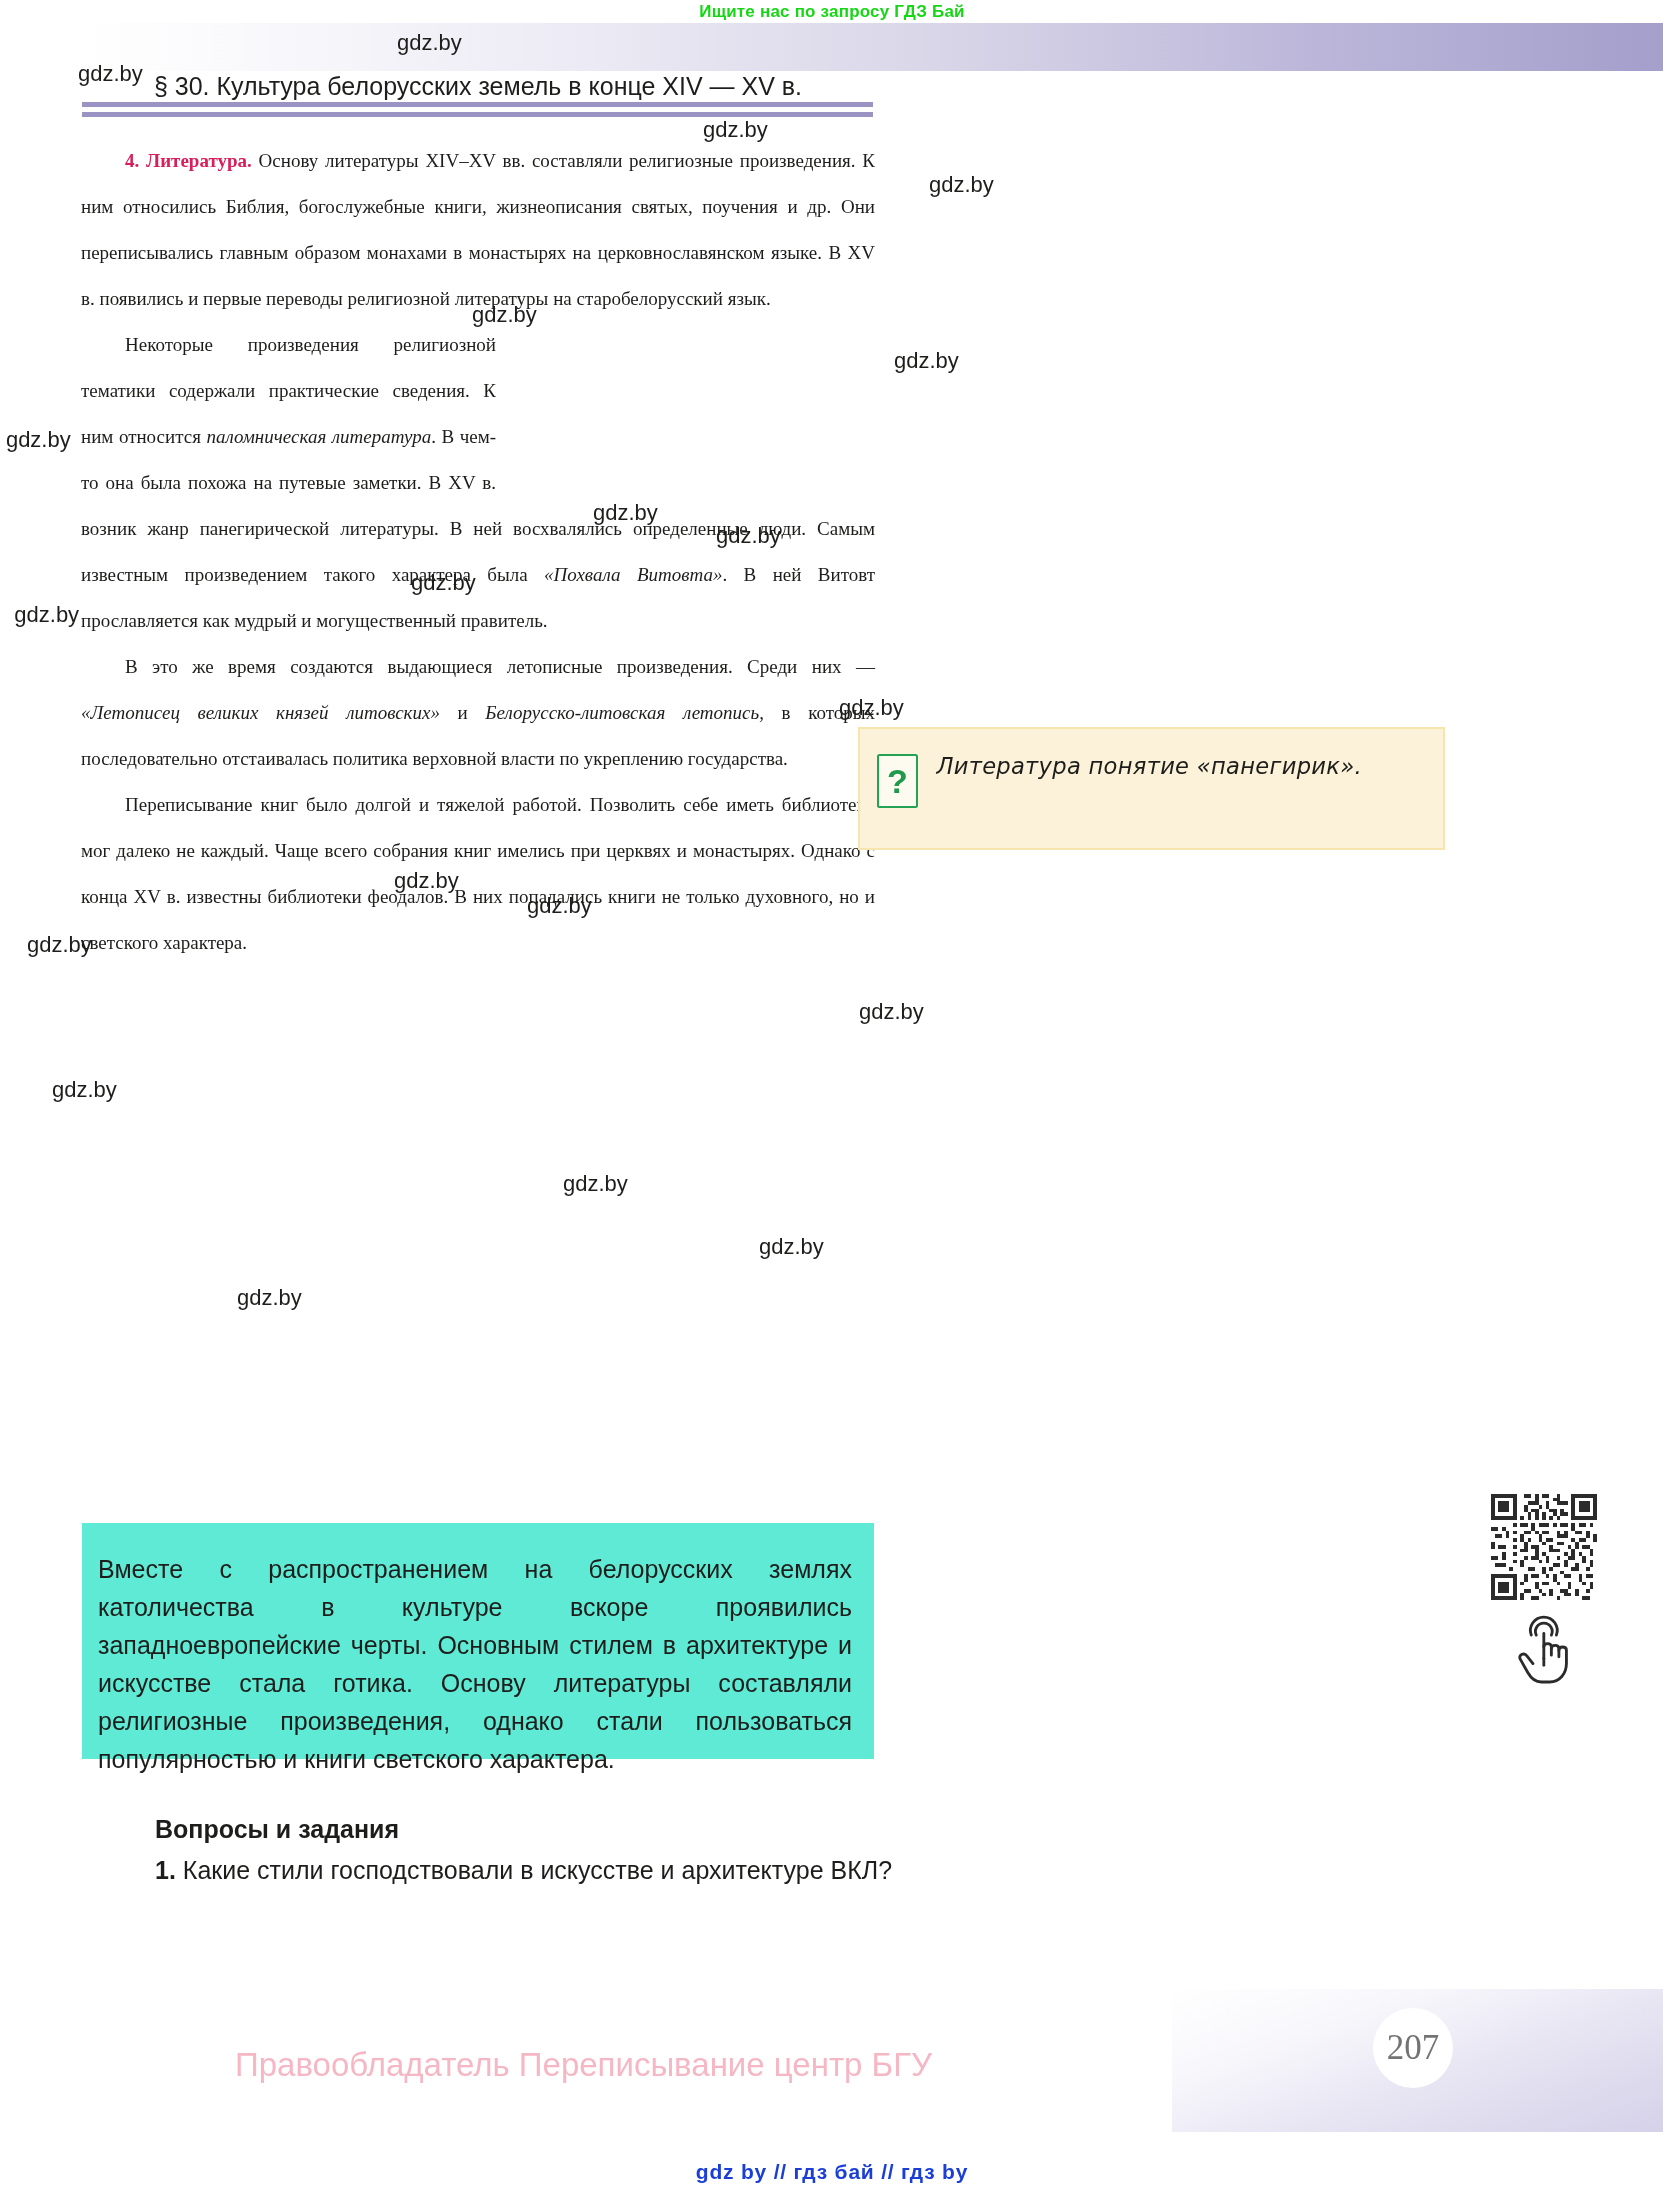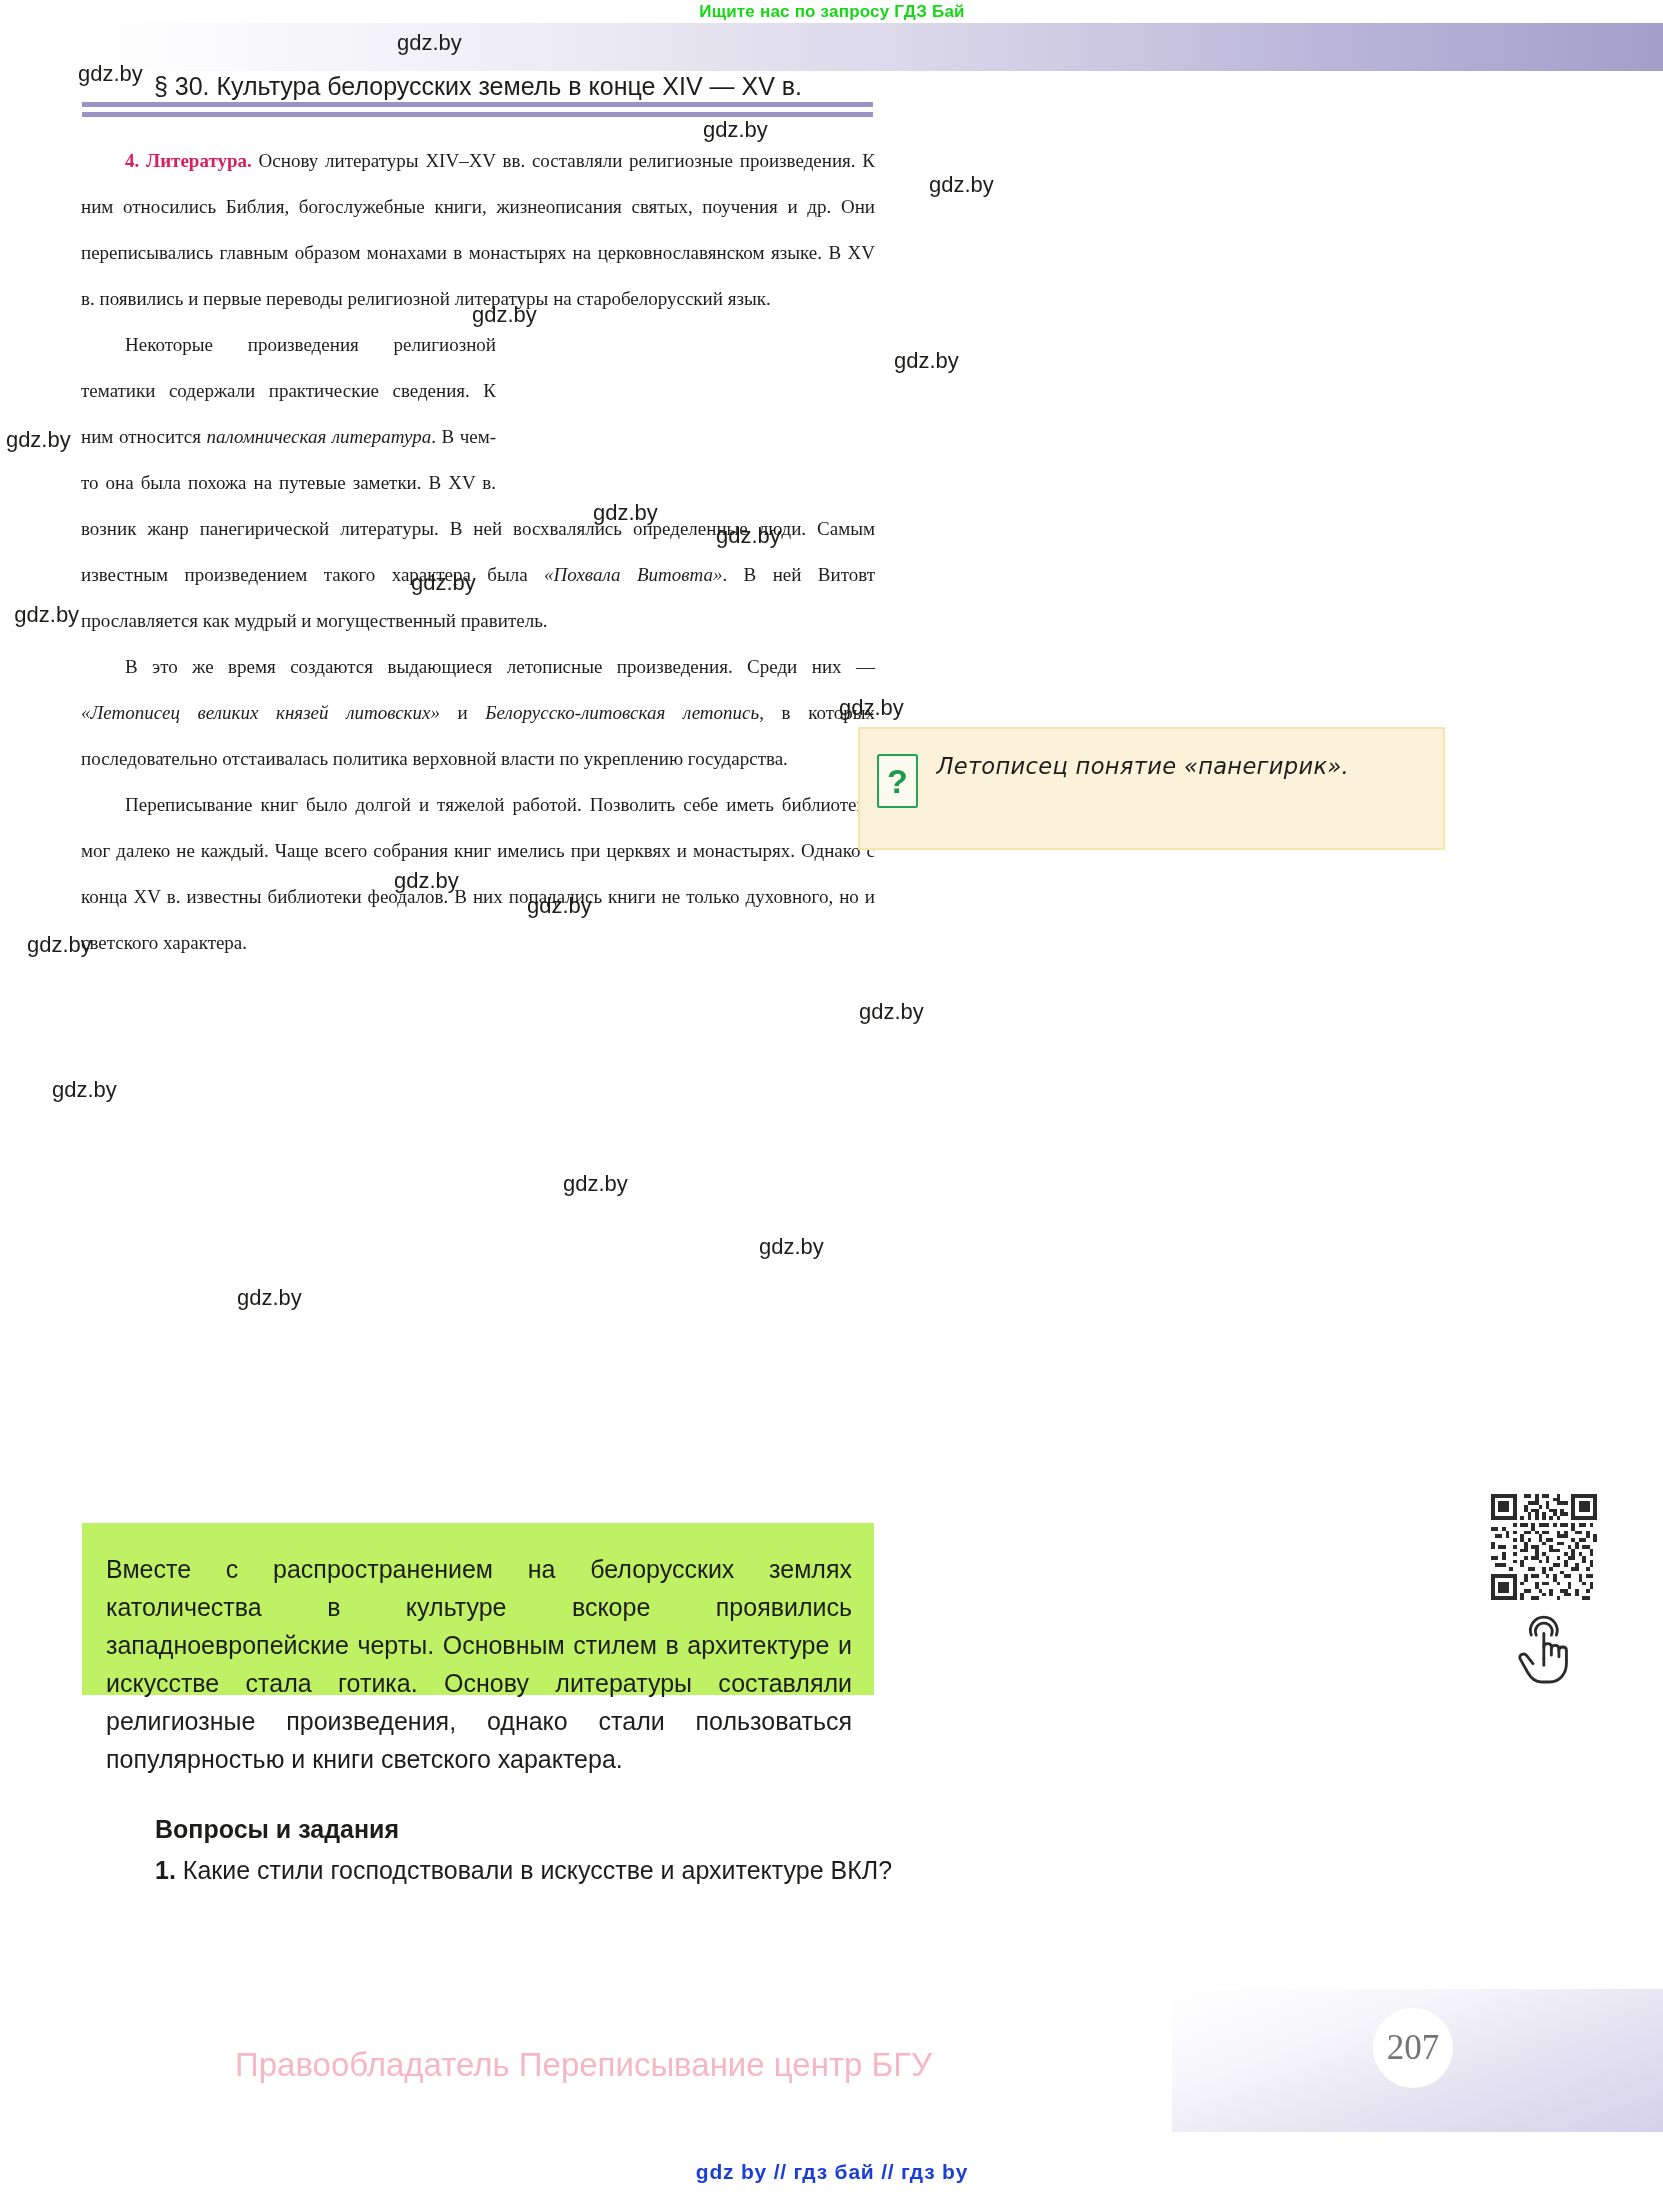--- a/index.html
+++ b/index.html
@@ -146,24 +146,24 @@
     letter-spacing: 0.3px;
     padding-top: 5px;
   }
 
   
   .summary-box {
     position: absolute;
     left: 82px;
     top: 1523px;
     width: 792px;
-    height: 172px;
+    height: 236px;
     box-sizing: border-box;
-    background: #bef264;
-    padding: 27px 22px 0 24px;
+    background: #5eead4;
+    padding: 27px 22px 0 16px;
     font-family: "Liberation Sans Narrow", "Liberation Sans", sans-serif;
     font-size: 25px;
     line-height: 38px;
     color: #1d1d1b;
     text-align: justify;
   }
   .summary-box p { margin: 0; }
 
   
   .qr-wrap {
@@ -285,21 +285,21 @@
 
     <p class="para"><span>В это же время создаются выдающиеся летописные произведения. Среди них — </span><em class="it">«Летописец великих князей литовских»</em><span> и </span><em class="it">Белорусско-литовская летопись,</em><span> в которых последовательно отстаивалась политика верховной власти по укреплению государства.</span></p>
 
     <p class="para">Переписывание книг было долгой и тяжелой работой. Позволить себе иметь библиотеку мог далеко не каждый. Чаще всего собрания книг имелись при церквях и монастырях. Однако с конца XV в. известны библиотеки феодалов. В них попадались книги не только духовного, но и светского характера.</p>
   </div>
 
   <div class="qbox">
     <div class="qbox-icon">
         <span>?</span>
       </div>
-    <div class="qbox-text">Летописец понятие «панегирик».</div>
+    <div class="qbox-text">Литература понятие «панегирик».</div>
   </div>
 
   <div class="summary-box">
     <p>Вместе с распространением на белорусских землях католичества в культуре вскоре проявились западноевропейские черты. Основным стилем в архитектуре и искусстве стала готика. Основу литературы составляли религиозные произведения, однако стали пользоваться популярностью и книги светского характера.</p>
   </div>
 
   <div class="qr-wrap">
     <svg width="106" height="106" viewBox="0 0 29 29" shape-rendering="crispEdges">
       <rect width="29" height="29" fill="#ffffff"></rect>
       <g fill="#2b2b2b">

